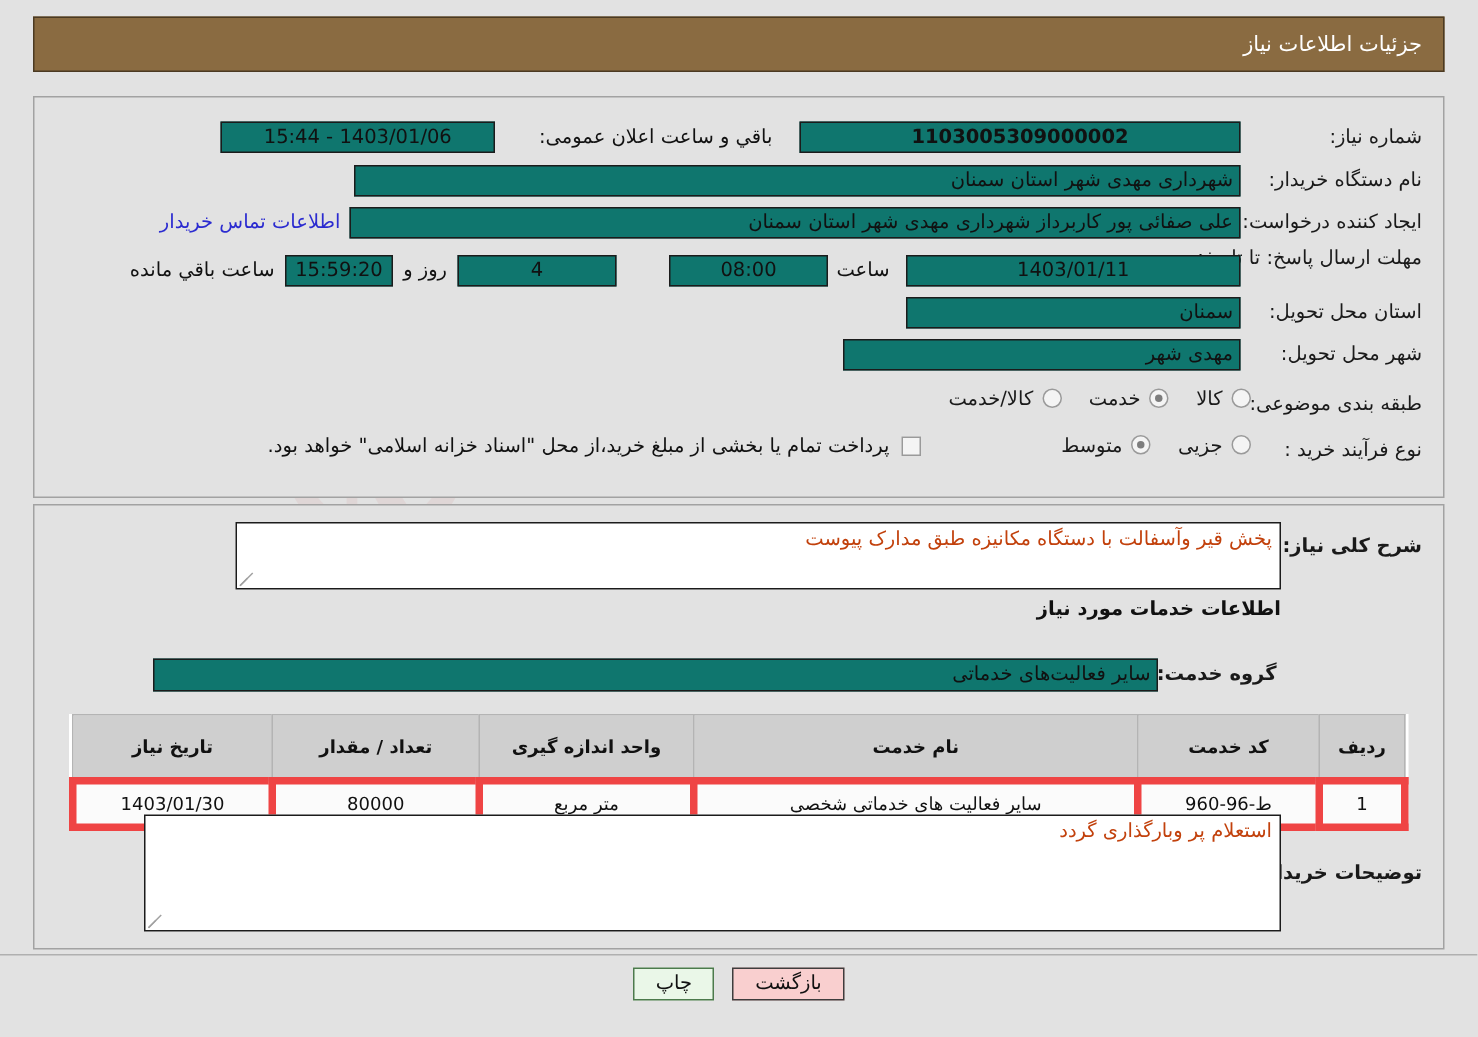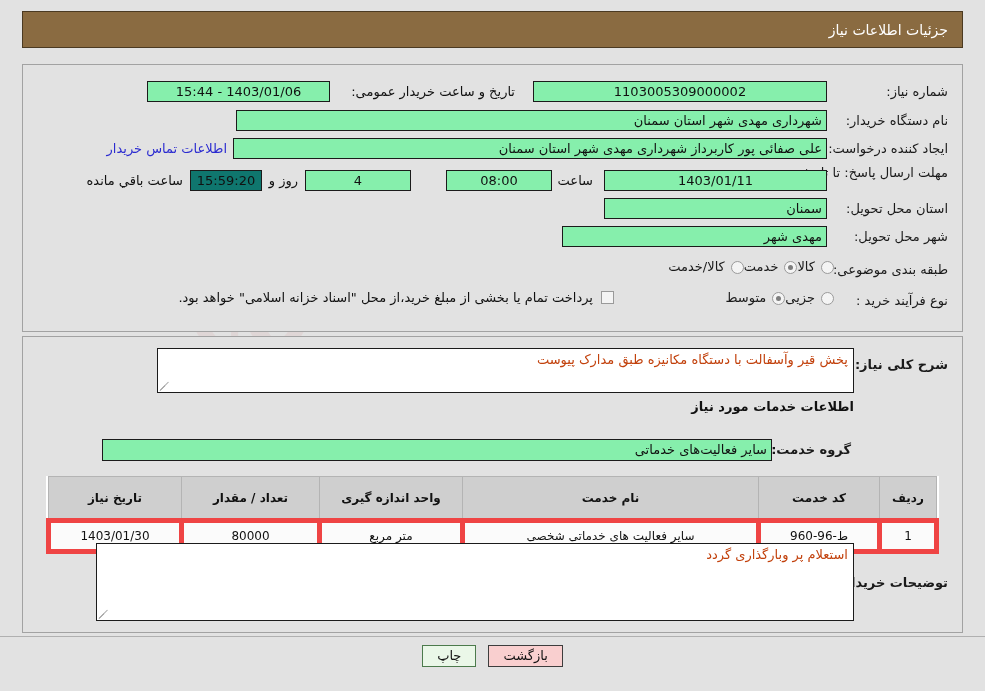--- a/index.html
+++ b/index.html
@@ -85,21 +85,21 @@
   }
   .lbl-right {
     position: absolute;
     right: 14px;
     text-align: left;
     font-size: 13px;
     white-space: nowrap;
   }
   .fld {
     border: 1px solid #1b1b1b;
-    background: #86efac;
+    background: #0f766e;
     box-sizing: border-box;
     height: 21px;
     line-height: 19px;
     font-size: 13px;
     padding: 0 4px;
     color: #111;
     font-family: "DejaVu Sans", "Liberation Sans", sans-serif;
   }
   .fld.center { text-align: center; }
   .fld.rtltext { text-align: right; }
@@ -140,22 +140,23 @@
     width: 13px;
     height: 13px;
     border: 1px solid #9a9a9a;
     background: #f4f4f4;
     box-sizing: border-box;
     display: inline-block;
     vertical-align: middle;
   }
   .opt {
     display: inline-flex;
-    align-items: flex-end;
+    align-items: flex-start;
     gap: 6px;
+    margin-left: 18px;
     font-size: 13px;
   }
 
   
   .ta {
     border: 1px solid #1b1b1b;
     background: #ffffff;
     box-sizing: border-box;
     font-size: 13px;
     padding: 3px 5px;
@@ -259,22 +260,22 @@
   <div class="wm-text">AriaTender.net</div>
 </div>
 
 <div class="page-header">
   <span>جزئیات اطلاعات نیاز</span>
 </div>
 
 <div class="panel" id="panel-top">
 
   <div class="lbl-right" style="top:19px;">شماره نیاز:</div>
-  <div class="fld center" style="position:absolute; right:135px; top:16px; width:294px;">1103005309000002</div>
-  <div style="position:absolute; right:447px; top:19px;" class="tiny-lbl">تاریخ و ساعت خریدار عمومی:</div>
+  <div class="fld center" style="position:absolute; right:135px; top:16px; width:294px;font-weight:bold;">1103005309000002</div>
+  <div style="position:absolute; right:447px; top:19px;" class="tiny-lbl">باقي و ساعت اعلان عمومی:</div>
   <div class="fld center" style="position:absolute; right:632px; top:16px; width:183px;">1403/01/06 - 15:44</div>
 
   <div class="lbl-right" style="top:48px;">نام دستگاه خریدار:</div>
   <div class="fld rtltext" style="position:absolute; right:135px; top:45px; width:591px;">شهرداری مهدی شهر استان سمنان</div>
 
   <div class="lbl-right" style="top:76px;">ایجاد کننده درخواست:</div>
   <div class="fld rtltext" style="position:absolute; right:135px; top:73px; width:594px;">علی صفائی پور کاربرداز شهرداری مهدی شهر استان سمنان</div>
   <div class="lnk" style="position:absolute; right:735px; top:76px;">اطلاعات تماس خریدار</div>
 
   <div class="lbl-right" style="top:100px; width:110px;">مهلت ارسال پاسخ: تا تاریخ:</div>

